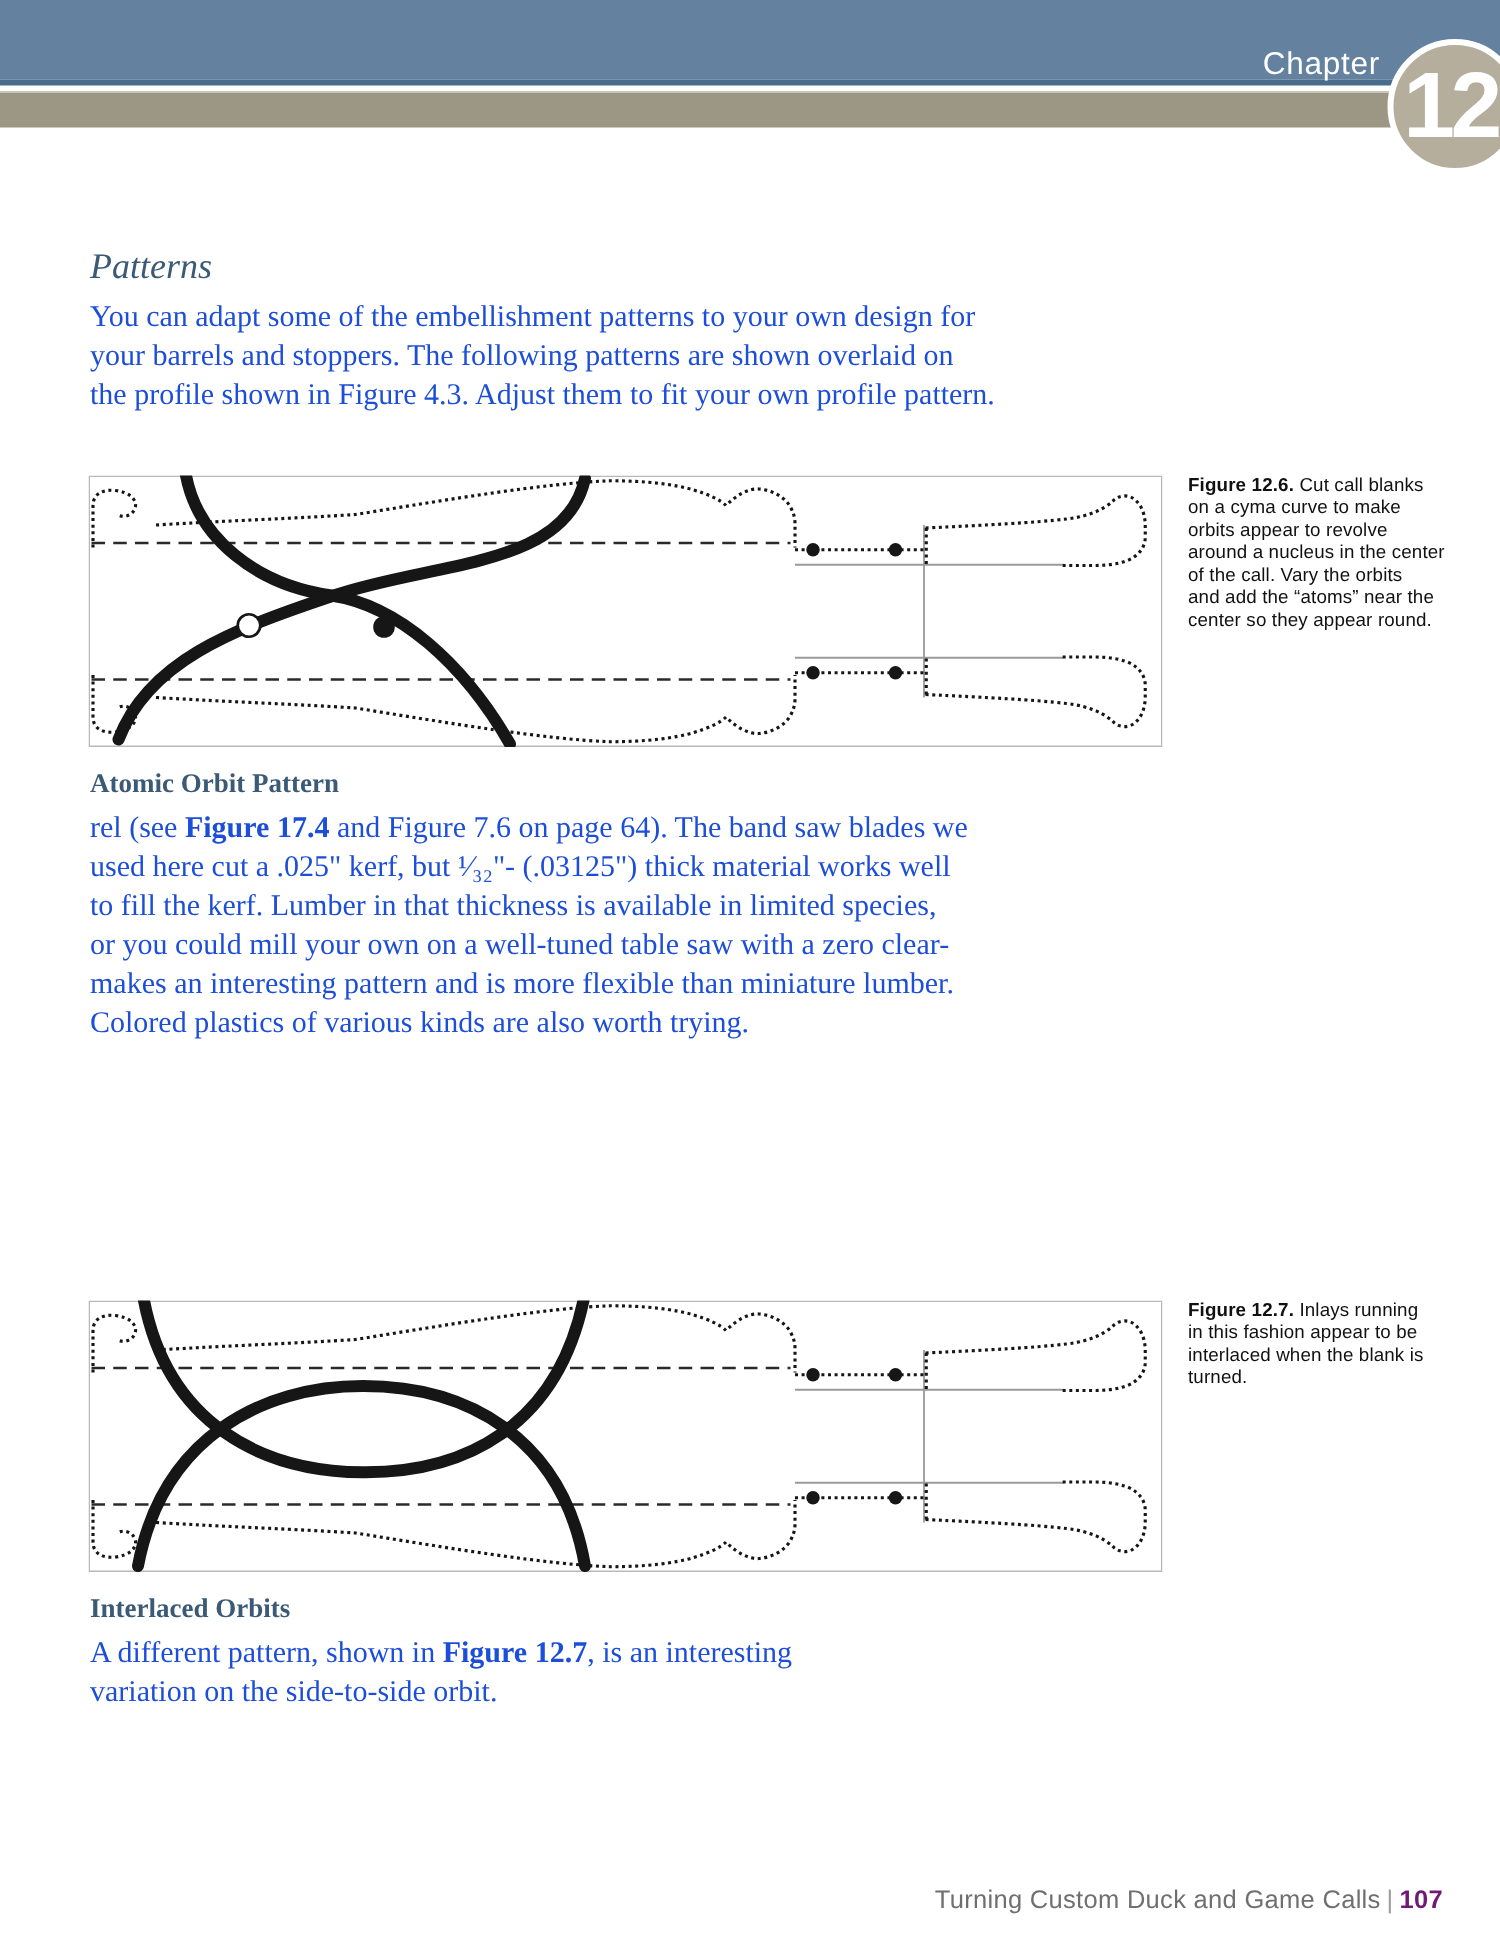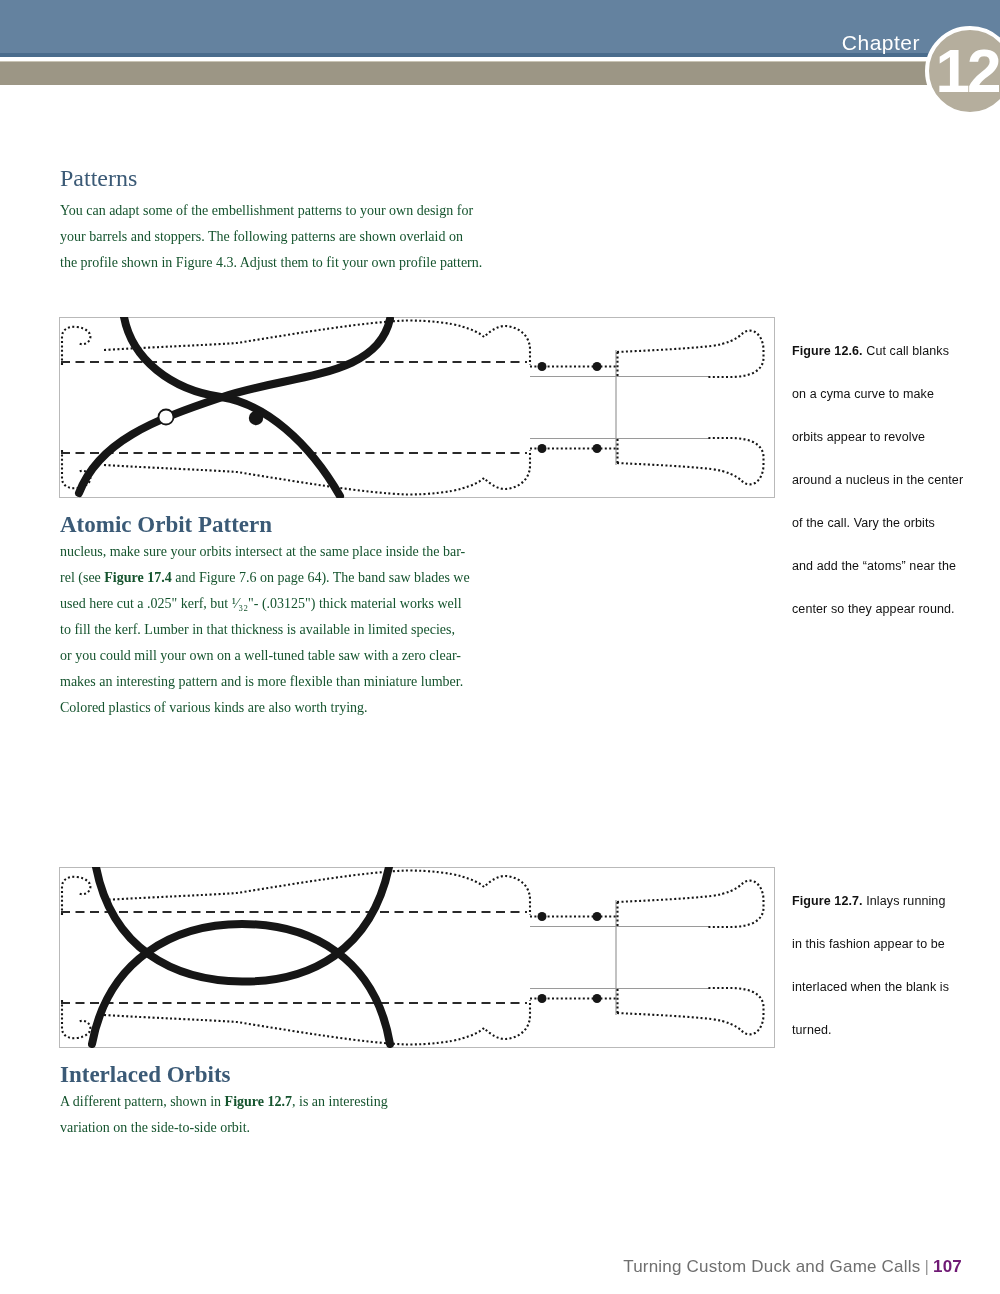--- a/index.html
+++ b/index.html
@@ -13,37 +13,37 @@
   .bar-tan{left:0;top:61px;width:1000px;height:23px;background:#9c9685;border-top:1px solid #c9c4b5;}
   .chapter-label{top:31px;right:80px;color:#ffffff;font-family:"Liberation Sans",sans-serif;
                  font-size:21px;letter-spacing:0.5px;}
   .chapter-circle{left:925px;top:26px;width:90px;height:90px;border-radius:50%;
                   background:#b5ae9d;border:4px solid #ffffff;box-sizing:border-box;
                   display:flex;align-items:center;justify-content:center;}
   .chapter-number{color:#ffffff;font-family:"Liberation Sans",sans-serif;font-weight:bold;
                   font-size:62px;letter-spacing:-3px;line-height:1;padding-right:6px;}
 
   
-  .h1{left:60px;top:165px;color:#3b5a76;font-size:24px;}
-  .h2{color:#3b5a76;font-size:23px;font-weight:bold;}
-  .para{color:#14532d;font-size:14px;line-height:26px;}
+  .h1{left:60px;top:165px;color:#3b5a76;font-size:24px;font-style:italic;}
+  .h2{color:#3b5a76;font-size:18px;font-weight:bold;}
+  .para{color:#1d4ed8;font-size:20px;line-height:26px;}
   .bline{height:26px;white-space:nowrap;}
 
   
   svg.fig{position:absolute;}
   .dot{fill:none;stroke:#161616;stroke-width:2.1;stroke-dasharray:2 2.4;}
   .dash{fill:none;stroke:#2a2a2a;stroke-width:1.8;stroke-dasharray:9 5.5;}
   .gray{fill:none;stroke:#9a9a9a;stroke-width:1.2;}
   .orbit{fill:none;stroke:#161616;stroke-width:8;stroke-linecap:round;}
   .ndot{fill:#161616;}
   .figframe{fill:none;stroke:#b9b9b9;stroke-width:1;}
 
   .caption{width:178px;color:#111111;font-family:"Liberation Sans",sans-serif;
            font-size:12.5px;line-height:15px;letter-spacing:0.1px;}
-  .cap-line{height:15px;white-space:nowrap;margin-top:28px;}
+  .cap-line{height:15px;white-space:nowrap;}
 
   
   .footer{right:38px;top:1257px;font-family:"Liberation Sans",sans-serif;font-size:17px;
           color:#6f6f6f;letter-spacing:0.2px;white-space:nowrap;}
   .footer .sep{color:#9a9a9a;padding:0 4px;}
   .footer .pagenum{color:#701a75;font-weight:bold;}
 </style>
 </head>
 <body>
 
@@ -96,21 +96,20 @@
   <div class="cap-line">on a cyma curve to make</div>
   <div class="cap-line">orbits appear to revolve</div>
   <div class="cap-line">around a nucleus in the center</div>
   <div class="cap-line">of the call. Vary the orbits</div>
   <div class="cap-line">and add the “atoms” near the</div>
   <div class="cap-line">center so they appear round.</div>
 </div>
 
 <div class="abs h2" style="left:60px;top:512px;">Atomic Orbit Pattern</div>
 <div class="abs para" style="left:60px;top:539px;">
-  <div class="bline">nucleus, make sure your orbits intersect at the same place inside the bar-</div>
   <div class="bline"><span>rel (see </span><b>Figure 17.4</b><span> and Figure 7.6 on page 64). The band saw blades we</span></div>
   <div class="bline">used here cut a .025" kerf, but ¹⁄₃₂"- (.03125") thick material works well</div>
   <div class="bline">to fill the kerf. Lumber in that thickness is available in limited species,</div>
   <div class="bline">or you could mill your own on a well-tuned table saw with a zero clear-</div>
   <div class="bline">makes an interesting pattern and is more flexible than miniature lumber.</div>
   <div class="bline">Colored plastics of various kinds are also worth trying.</div>
 </div>
 
 <svg class="fig" style="left:59px;top:867px;" width="716" height="181" viewBox="0 0 716 181">
   <rect class="figframe" x="0.5" y="0.5" width="715" height="180"></rect>

